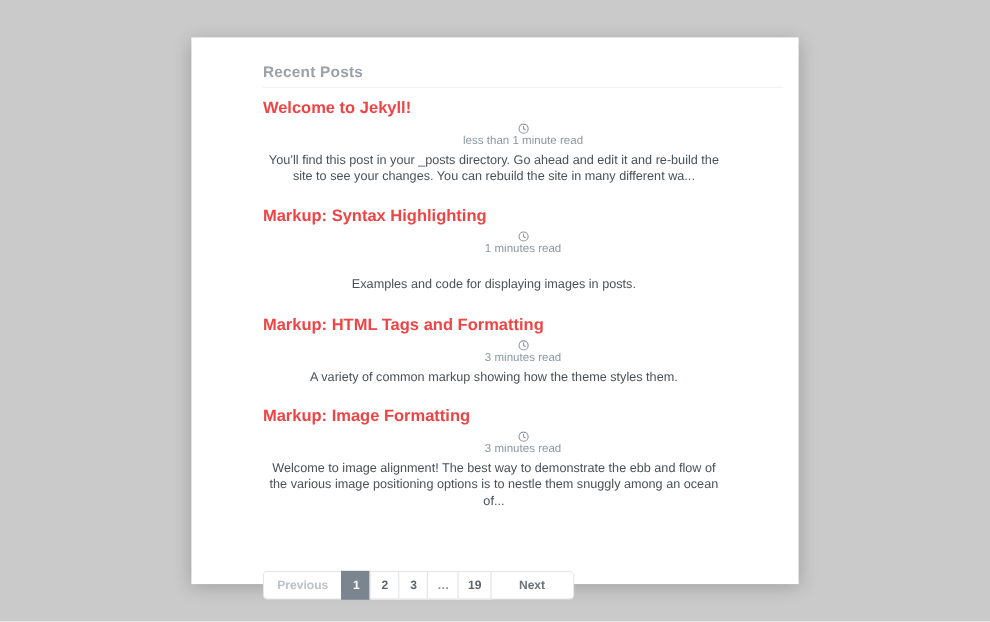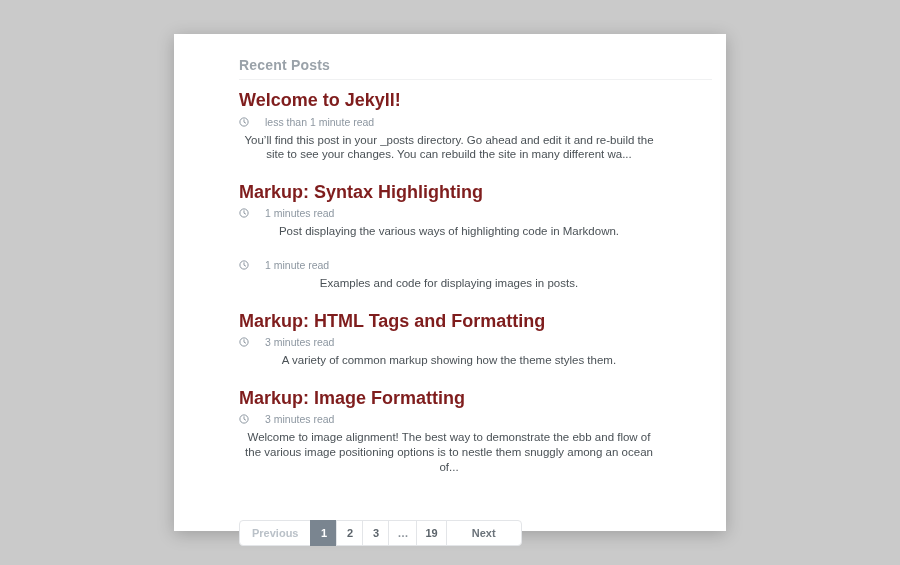--- a/index.html
+++ b/index.html
@@ -25,46 +25,47 @@
   }
   .archive-title {
     font-size: 14px;
     font-weight: bold;
     color: #9aa2a9;
     letter-spacing: 0.2px;
   }
   .posts-list { margin-top: 10px; }
   .post-item { margin-bottom: 20px; }
   .post-title {
-    font-size: 18px;
+    font-size: 15px;
     line-height: 1.2;
     font-weight: bold;
-    color: #7f1d1d;
+    color: #ef4444;
     margin-bottom: 4px;
     cursor: pointer;
   }
   .post-meta {
     display: flex;
     align-items: center;
-    gap: 16px;
+    gap: 0;
     font-size: 10.5px;
     color: #8d97a1;
     margin-bottom: 5px;
+    flex-direction: column;
   }
   .clock-icon { display: inline-flex; color: #8d97a1; }
   .post-excerpt {
     font-size: 11.5px;
     line-height: 1.27;
     color: #4a5156;
     max-width: 420px;
     text-align: center;
   }
   .pagination {
     display: inline-flex;
-    margin-top: 26px;
+    margin-top: 36px;
   }
   .page-btn {
     height: 26px;
     min-width: 27px;
     padding: 0 8px;
     display: flex;
     align-items: center;
     justify-content: center;
     background: #ffffff;
     border: 1px solid #e3e5e8;
@@ -124,33 +125,23 @@
       <div class="post-title">Markup: Syntax Highlighting</div>
       <div class="post-meta">
         <span class="clock-icon">
             <svg viewBox="0 0 16 16" width="10" height="10">
               <circle cx="8" cy="8" r="6.6" fill="none" stroke="currentColor" stroke-width="1.6"></circle>
               <path d="M8 4.4V8.2l2.6 1.5" fill="none" stroke="currentColor" stroke-width="1.6" stroke-linecap="round"></path>
             </svg>
           </span>
         <span>1 minutes read</span>
       </div>
-      <div class="post-excerpt">Post displaying the various ways of highlighting code in Markdown.</div>
     </div>
 
     <div class="post-item">
-      <div class="post-meta">
-        <span class="clock-icon">
-            <svg viewBox="0 0 16 16" width="10" height="10">
-              <circle cx="8" cy="8" r="6.6" fill="none" stroke="currentColor" stroke-width="1.6"></circle>
-              <path d="M8 4.4V8.2l2.6 1.5" fill="none" stroke="currentColor" stroke-width="1.6" stroke-linecap="round"></path>
-            </svg>
-          </span>
-        <span>1 minute read</span>
-      </div>
       <div class="post-excerpt">Examples and code for displaying images in posts.</div>
     </div>
 
     <div class="post-item">
       <div class="post-title">Markup: HTML Tags and Formatting</div>
       <div class="post-meta">
         <span class="clock-icon">
             <svg viewBox="0 0 16 16" width="10" height="10">
               <circle cx="8" cy="8" r="6.6" fill="none" stroke="currentColor" stroke-width="1.6"></circle>
               <path d="M8 4.4V8.2l2.6 1.5" fill="none" stroke="currentColor" stroke-width="1.6" stroke-linecap="round"></path>

